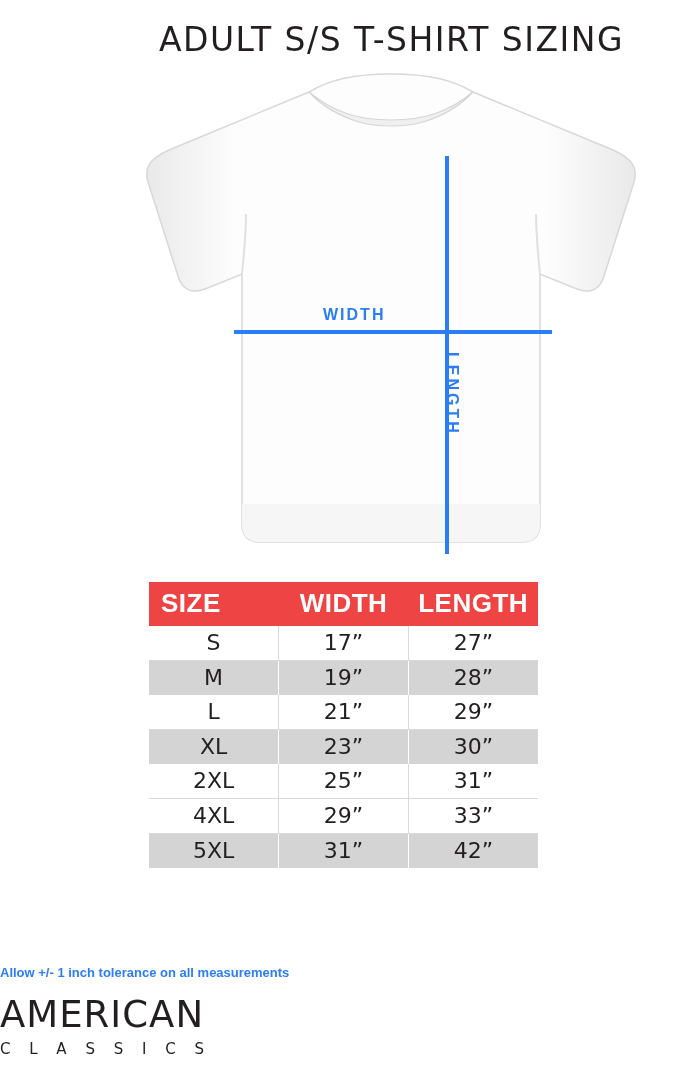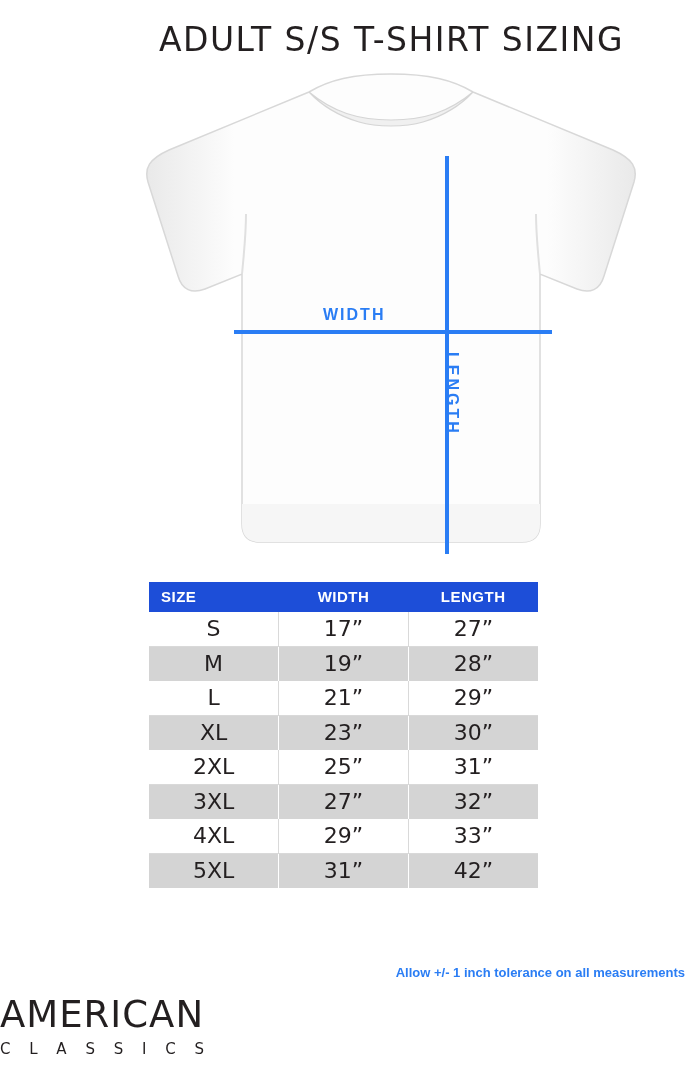--- a/index.html
+++ b/index.html
@@ -74,23 +74,23 @@
     left: 149px;
     top: 582px;
     width: 389px;
   }
   table.size-table {
     border-collapse: collapse;
     width: 389px;
     table-layout: fixed;
   }
   table.size-table th {
-    background: #1d4ed8;
+    background: #ef4444;
     color: #ffffff;
-    font-size: 15px;
+    font-size: 26px;
     font-weight: bold;
     padding: 6px 0 7px 0;
     text-align: center;
     letter-spacing: 0.5px;
     font-family: "Liberation Sans", sans-serif;
   }
   table.size-table th:first-child {
     text-align: left;
     padding-left: 12px;
   }
@@ -116,21 +116,21 @@
   }
   table.size-table tr.even td {
     background: #d4d4d4;
   }
 
   .tolerance {
     position: absolute;
     left: 0;
     top: 965px;
     width: 685px;
-    text-align: right;
+    text-align: left;
     color: #2a7df4;
     font-size: 13px;
     font-weight: bold;
     font-family: "Liberation Sans", sans-serif;
   }
 
   
   .brand {
     position: absolute;
     left: 0;
@@ -235,25 +235,20 @@
         <tr class="even">
           <td>XL</td>
           <td>23”</td>
           <td>30”</td>
         </tr>
         <tr class="odd">
           <td>2XL</td>
           <td>25”</td>
           <td>31”</td>
         </tr>
-        <tr class="even">
-          <td>3XL</td>
-          <td>27”</td>
-          <td>32”</td>
-        </tr>
         <tr class="odd">
           <td>4XL</td>
           <td>29”</td>
           <td>33”</td>
         </tr>
         <tr class="even">
           <td>5XL</td>
           <td>31”</td>
           <td>42”</td>
         </tr>

